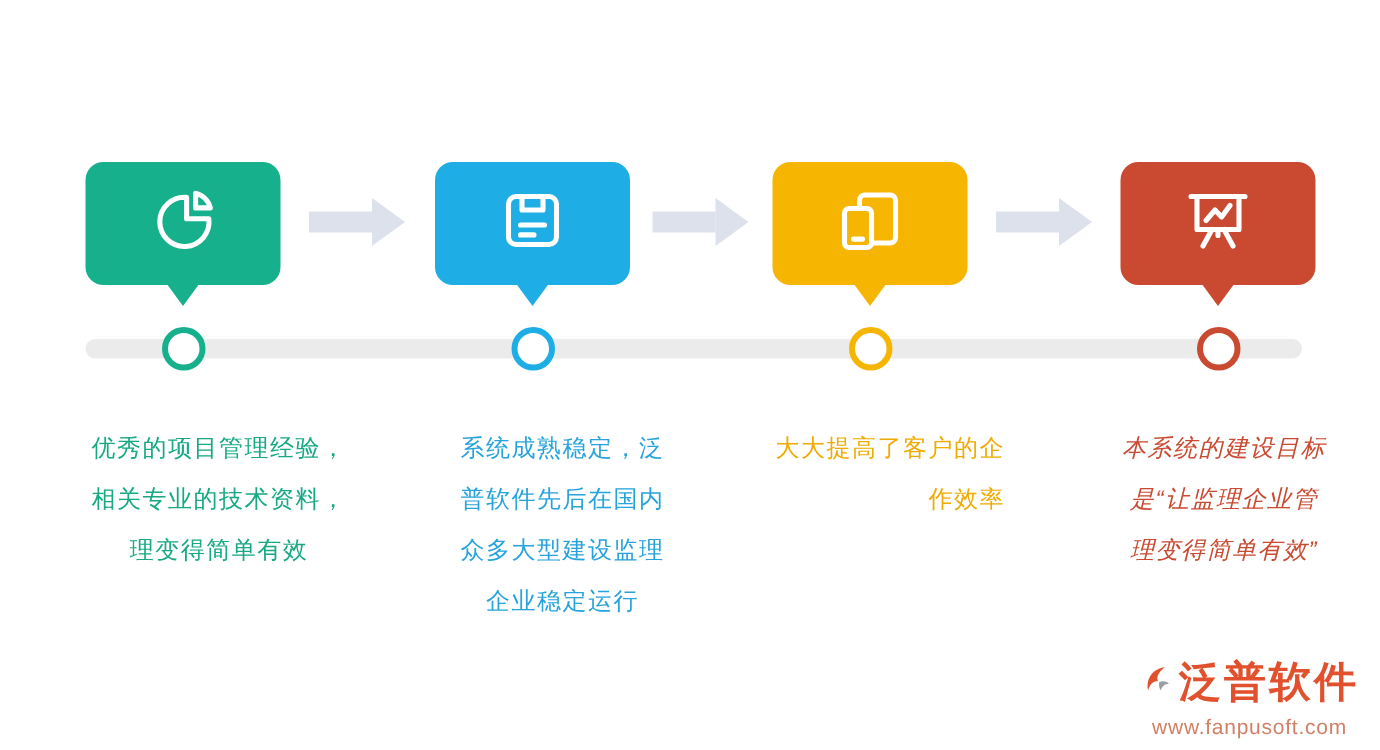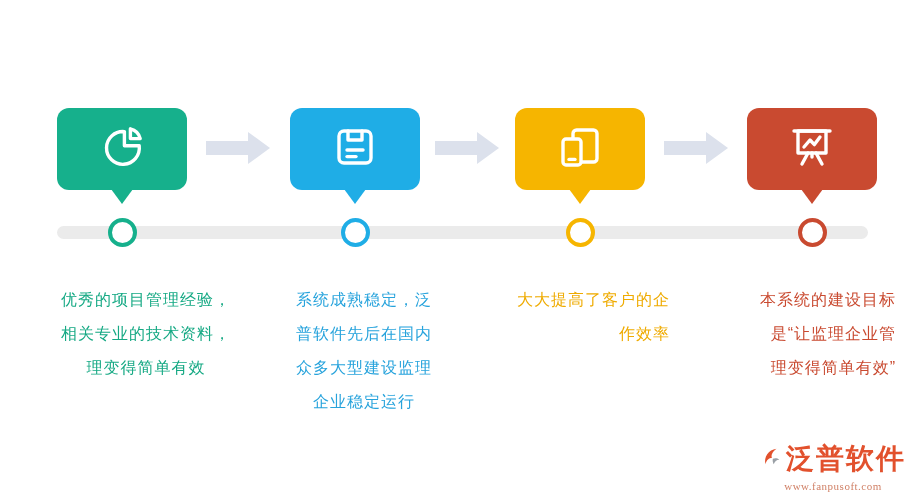--- a/index.html
+++ b/index.html
@@ -33,29 +33,29 @@
   .ring { position:absolute; top:218px; width:29px; height:29px; border-radius:50%;
           background:#ffffff; border:4px solid; }
   .r1 { left:108px; border-color:#16b08c; }
   .r2 { left:341px; border-color:#1fade6; }
   .r3 { left:566px; border-color:#f6b500; }
   .r4 { left:798px; border-color:#c94a30; }
 
   
   .text-block { position:absolute; top:283px; font-size:16px; line-height:34px; letter-spacing:1px; }
   .t1 { left:50px;  width:192px; text-align:center; color:#16a984; }
-  .t2 { left:285px; width:158px; text-align:center; color:#27a3dc; }
+  .t2 { left:296px; width:158px; text-align:center; color:#27a3dc; }
   .t3 { left:508px; width:162px; text-align:right;   color:#efab00; }
-  .t4 { left:736px; width:160px; text-align:right;   color:#c94a30; }
+  .t4 { left:736px; width:160px; text-align:center;   color:#c94a30;font-style:italic; }
 
   
   .footer { position:absolute; right:14px; bottom:8px; text-align:center; }
   .brand-row { display:flex; align-items:center; justify-content:flex-end; gap:4px; }
   .brand-name { font-size:28px; font-weight:bold; color:#e2512d; letter-spacing:2px; }
-  .brand-url { font-size:11px; color:#d08066; margin-top:2px; letter-spacing:0.5px;font-family:Liberation Serif, serif; }
+  .brand-url { font-size:14px; color:#d08066; margin-top:2px; letter-spacing:0.5px; }
 </style>
 </head>
 <body>
 
 <div class="canvas">
 
   <div class="bubble b1">
     <span>
       <svg viewBox="0 0 24 24" fill="none" stroke="#ffffff" stroke-width="1.7" stroke-linejoin="round" stroke-linecap="round">
         <path d="M13.2 4.3 A 8.2 8.2 0 1 0 20.6 11.4 L 13.2 11.4 Z"></path>

